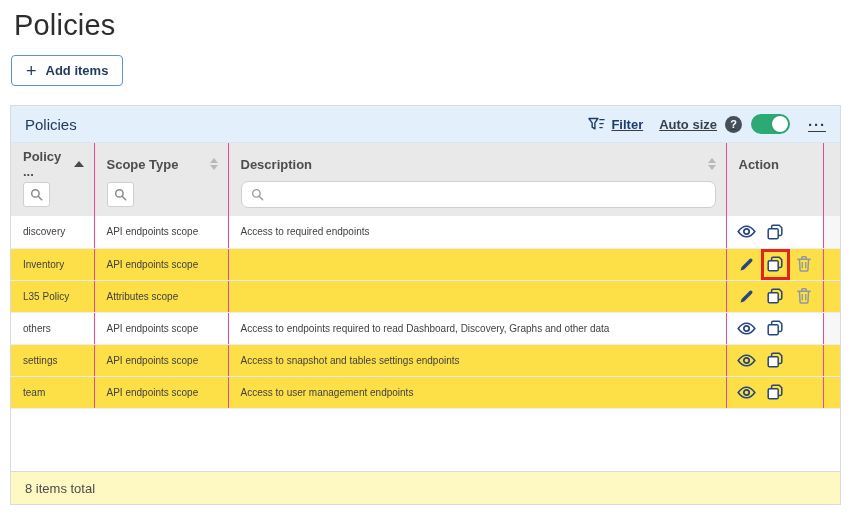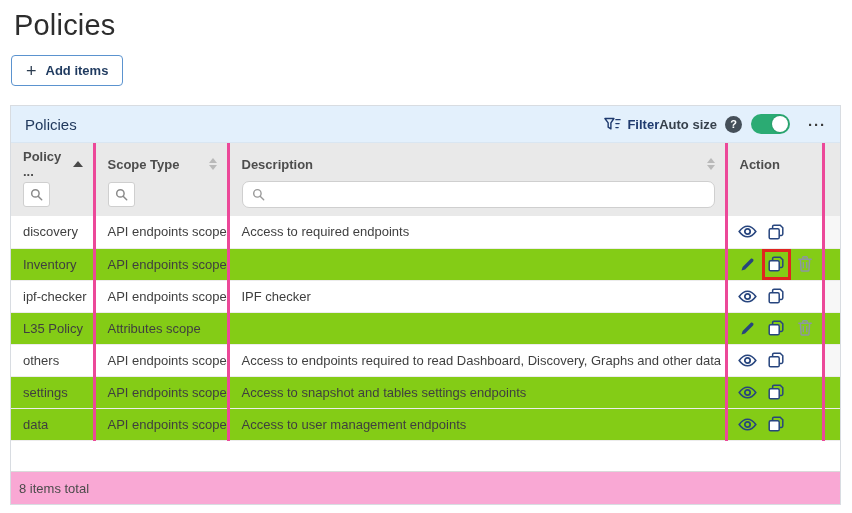--- a/index.html
+++ b/index.html
@@ -26,76 +26,76 @@
     margin:19px 11px 0 10px; width:831px; height:400px;
     border:1px solid #d8dce1; background:#fff;
     display:flex; flex-direction:column;
   }
   .panel-header {
     height:37px; flex:0 0 37px; background:#e3f0fc;
     border-bottom:1px solid #d9e6f2;
     display:flex; align-items:center; padding:0 14px;
   }
   .panel-title { font-size:15px; color:#21395d; }
-  .toolbar { margin-left:auto; display:flex; align-items:center; }
+  .toolbar { margin-left:auto; display:flex; align-items:center;text-decoration:underline; }
   .filter-btn { display:flex; align-items:center; gap:6px; color:#1f3a6e; font-size:13px; font-weight:700; cursor:pointer; }
-  .autosize-label { font-size:13px; font-weight:700; color:#37414c; }
+  .autosize-label { margin-left:16px; font-size:13px; font-weight:700; color:#37414c; }
   .help-badge {
     margin-left:8px; width:17px; height:17px; border-radius:50%;
     background:#454f59; color:#fff; font-size:11px; font-weight:700;
     display:flex; align-items:center; justify-content:center; cursor:pointer;
   }
   .toggle {
     margin-left:9px; width:39px; height:20px; border-radius:10px;
     background:#2bab73; position:relative; cursor:pointer; display:inline-block;
   }
   .toggle .knob {
     position:absolute; top:2px; right:2px; width:16px; height:16px;
     border-radius:50%; background:#fff; box-shadow:0 0 2px rgba(0,0,0,.25);
   }
   .more-btn { margin-left:18px; font-size:15px; font-weight:700; color:#3a3a3a; letter-spacing:1px; cursor:pointer; line-height:1; }
 
   table { width:100%; border-collapse:collapse; table-layout:fixed; }
   col.c0{width:83px;} col.c1{width:134px;} col.c2{width:498px;} col.c3{width:97px;} col.c4{width:17px;}
   thead th { background:#e9e9e9; text-align:left; font-size:13px; font-weight:700; color:#4d4d4d; }
   thead tr.label-row th { height:27px; padding:6px 10px 0 12px; vertical-align:middle; }
   thead tr.search-row th { height:33px; padding:2px 10px 8px 12px; vertical-align:middle; }
-  thead th, tbody td { border-right:3px solid #ec4899; }
+  thead th, tbody td { border-right:1px solid #ec4899; }
   thead th:last-child, tbody td:last-child { border-right:none; }
   .hdr-flex { display:flex; align-items:center; justify-content:space-between; }
   .sort-asc { width:0; height:0; border-left:5px solid transparent; border-right:5px solid transparent; border-bottom:6px solid #4a4a4a; }
   .carets { display:inline-flex; flex-direction:column; gap:2px; }
   .carets i { width:0; height:0; border-left:4px solid transparent; border-right:4px solid transparent; }
   .carets .up { border-bottom:5px solid #b9b9b9; }
   .carets .dn { border-top:5px solid #b9b9b9; }
   .mini-search {
     width:27px; height:25px; background:#fff; border:1px solid #cfcfcf; border-radius:3px;
     display:flex; align-items:center; justify-content:center; cursor:pointer; padding:0;
   }
   .search-wrap {
     height:27px; background:#fff; border:1px solid #cfcfcf; border-radius:7px;
     display:flex; align-items:center; padding:0 9px; gap:7px;
   }
   .search-wrap input { flex:1; border:none; outline:none; background:transparent; font-family:inherit; font-size:13px; color:#3c3c3c; }
 
-  tbody td { height:32px; font-size:13px; color:#3f3f3f; padding:0 10px 0 12px;
+  tbody td { height:32px; font-size:10px; color:#3f3f3f; padding:0 10px 0 12px;
     border-bottom:1px solid #ececec; white-space:nowrap; overflow:hidden; }
-  tbody tr.alt td { background:#84cc16; }
+  tbody tr.alt td { background:#fde047; }
   tbody td.c-gutter { background:#f7f7f7; padding:0; }
   td.c-act { padding:0 0 0 11px; }
   .slot { position:relative; display:inline-flex; width:17px; height:17px; align-items:center; justify-content:center;
     margin-right:12px; vertical-align:middle; cursor:pointer; }
   .slot svg { display:block; }
   .slot.hl::after { content:""; position:absolute; inset:-7px -6px; border:3px solid #e0251f; }
   .ic { display:inline-flex; }
 
   .spacer { flex:1; background:#fff; }
   .panel-footer {
-    flex:0 0 33px; background:#f9a8d4; border-top:1px solid #dadada;
-    display:flex; align-items:center; padding:0 8px; font-size:13px; color:#4b4b4b;
+    flex:0 0 33px; background:#fef9c3; border-top:1px solid #dadada;
+    display:flex; align-items:center; padding:0 14px; font-size:13px; color:#4b4b4b;
   }
 </style>
 </head>
 <body>
 
 <div>
   <h1 class="page-title">Policies</h1>
 
   <button class="add-btn">
     <span class="plus">+</span>
@@ -243,41 +243,20 @@
                   <svg width="14" height="16" viewBox="0 0 14 16">
                     <path d="M0.8 3.2 H13.2" stroke="#8d96a3" stroke-width="1.5" stroke-linecap="round"></path>
                     <path d="M4.8 3 V1.4 A0.6 0.6 0 0 1 5.4 0.8 H8.6 A0.6 0.6 0 0 1 9.2 1.4 V3" fill="none" stroke="#8d96a3" stroke-width="1.4"></path>
                     <path d="M2.4 3.4 L3.1 14.2 A1 1 0 0 0 4.1 15.1 H9.9 A1 1 0 0 0 10.9 14.2 L11.6 3.4" fill="none" stroke="#8d96a3" stroke-width="1.5"></path>
                     <path d="M5.3 6 V12.3 M8.7 6 V12.3" stroke="#8d96a3" stroke-width="1.3"></path>
                   </svg>
                 </span>
               </span></td>
             <td class="c-gutter"></td>
           </tr>
-          <tr>
-            <td class="c-policy">ipf-checker</td>
-            <td class="c-scope">API endpoints scope</td>
-            <td class="c-desc">IPF checker</td>
-            <td class="c-act"><span class="slot">
-                <span class="ic">
-                  <svg width="19" height="13" viewBox="0 0 24 16">
-                    <path d="M1.5 8 C5.5 2.3 8.5 1.3 12 1.3 C15.5 1.3 18.5 2.3 22.5 8 C18.5 13.7 15.5 14.7 12 14.7 C8.5 14.7 5.5 13.7 1.5 8 Z" fill="none" stroke="#27457e" stroke-width="2"></path>
-                    <circle cx="12" cy="8" r="3.4" fill="none" stroke="#27457e" stroke-width="2.2"></circle>
-                  </svg>
-                </span>
-              </span><span class="slot">
-                <span class="ic">
-                  <svg width="16" height="16" viewBox="0 0 16 16">
-                    <path d="M6 1.2 H12.2 L14.8 3.8 V10 A1.4 1.4 0 0 1 13.4 11.4 H6 A1.4 1.4 0 0 1 4.6 10 V2.6 A1.4 1.4 0 0 1 6 1.2 Z" fill="none" stroke="#27457e" stroke-width="1.5"></path>
-                    <rect x="1.2" y="4.8" width="10" height="10" rx="1.4" fill="#ffffff" stroke="#27457e" stroke-width="1.5"></rect>
-                  </svg>
-                </span>
-              </span></td>
-            <td class="c-gutter"></td>
-          </tr>
           <tr class="alt">
             <td class="c-policy">L35 Policy</td>
             <td class="c-scope">Attributes scope</td>
             <td class="c-desc"></td>
             <td class="c-act"><span class="slot">
                 <span class="ic">
                   <svg width="15" height="15" viewBox="0 0 16 16">
                     <path d="M1.6 14.4 L2.8 10.6 L11.3 2.1 C12 1.4 13 1.4 13.8 2.2 C14.6 3 14.6 4 13.9 4.7 L5.4 13.2 Z" fill="#27457e"></path>
                   </svg>
                 </span>
@@ -336,21 +315,21 @@
                 <span class="ic">
                   <svg width="16" height="16" viewBox="0 0 16 16">
                     <path d="M6 1.2 H12.2 L14.8 3.8 V10 A1.4 1.4 0 0 1 13.4 11.4 H6 A1.4 1.4 0 0 1 4.6 10 V2.6 A1.4 1.4 0 0 1 6 1.2 Z" fill="none" stroke="#27457e" stroke-width="1.5"></path>
                     <rect x="1.2" y="4.8" width="10" height="10" rx="1.4" fill="#ffffff" stroke="#27457e" stroke-width="1.5"></rect>
                   </svg>
                 </span>
               </span></td>
             <td class="c-gutter"></td>
           </tr>
           <tr class="alt">
-            <td class="c-policy">data</td>
+            <td class="c-policy">team</td>
             <td class="c-scope">API endpoints scope</td>
             <td class="c-desc">Access to user management endpoints</td>
             <td class="c-act"><span class="slot">
                 <span class="ic">
                   <svg width="19" height="13" viewBox="0 0 24 16">
                     <path d="M1.5 8 C5.5 2.3 8.5 1.3 12 1.3 C15.5 1.3 18.5 2.3 22.5 8 C18.5 13.7 15.5 14.7 12 14.7 C8.5 14.7 5.5 13.7 1.5 8 Z" fill="none" stroke="#27457e" stroke-width="2"></path>
                     <circle cx="12" cy="8" r="3.4" fill="none" stroke="#27457e" stroke-width="2.2"></circle>
                   </svg>
                 </span>
               </span><span class="slot">

